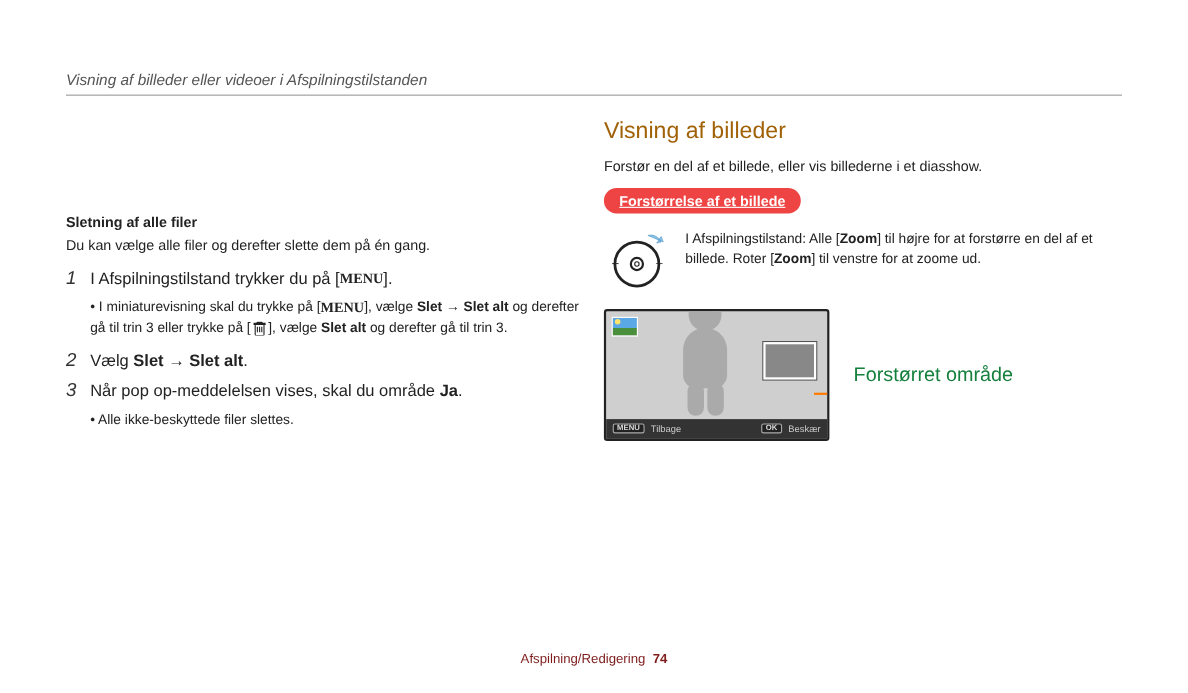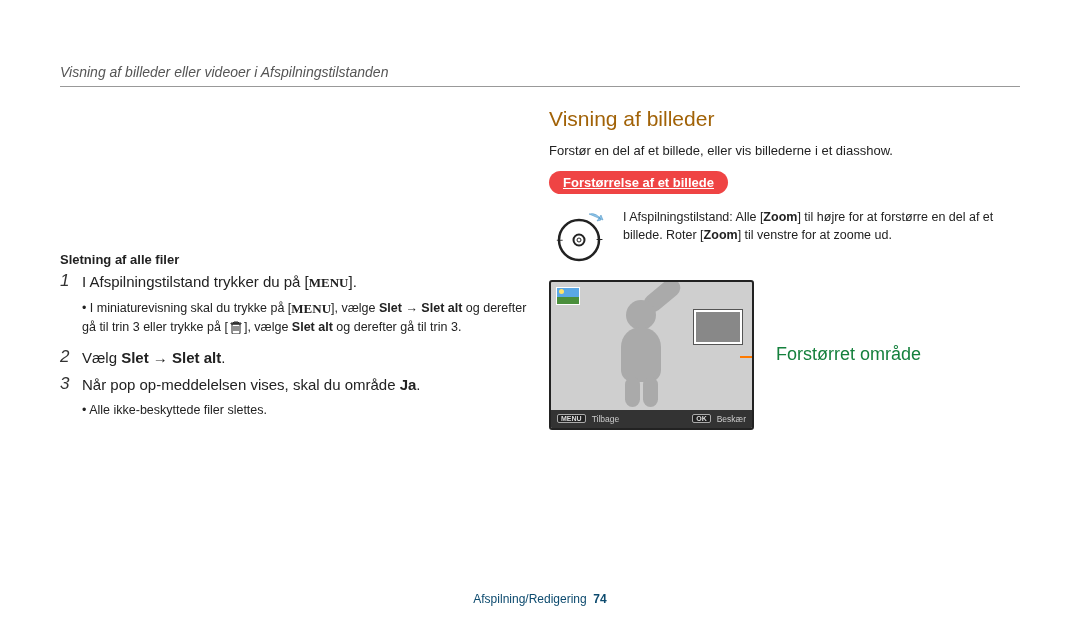--- a/index.html
+++ b/index.html
@@ -118,21 +118,21 @@
     font-size: 12.5px;
     line-height: 1.5;
   }
   .screen-row {
     display: flex;
     align-items: center;
     gap: 22px;
   }
   .screen-mock {
     width: 205px;
-    height: 150px;
+    height: 120px;
     border: 2px solid #222;
     border-radius: 3px;
     background: #cfcfcf;
     position: relative;
     overflow: hidden;
   }
   .screen-thumb {
     position: absolute;
     top: 5px; left: 5px;
     width: 24px; height: 18px;
@@ -195,35 +195,36 @@
     width: 22px;
     height: 2px;
     background: #ff7a00;
   }
   .footer {
     position: absolute;
     bottom: 24px;
     width: 100%;
     text-align: center;
     font-size: 12px;
-    color: #0c4a6e;
+    color: #7f1d1d;
   }
   .footer-num { font-weight: bold; }
 </style>
 </head>
 <body>
 
 <div class="page">
   <div class="header-line">Visning af billeder eller videoer i Afspilningstilstanden</div>
   <hr class="hr">
 
   <div class="two-col">
 
     <div class="col">
       <div class="subhead-bold">Sletning af alle filer</div>
+      <div class="body-text">Du kan vælge alle filer og derefter slette dem på én gang.</div>
 
       <ol class="step-list">
         <li class="step-item">
           <span class="step-num">1</span>
           <span class="step-text">
             <span>I Afspilningstilstand trykker du på [</span><span class="menu-label">MENU</span><span>].</span>
           </span>
         </li>
       </ol>
       <div class="step-sub bullet">

